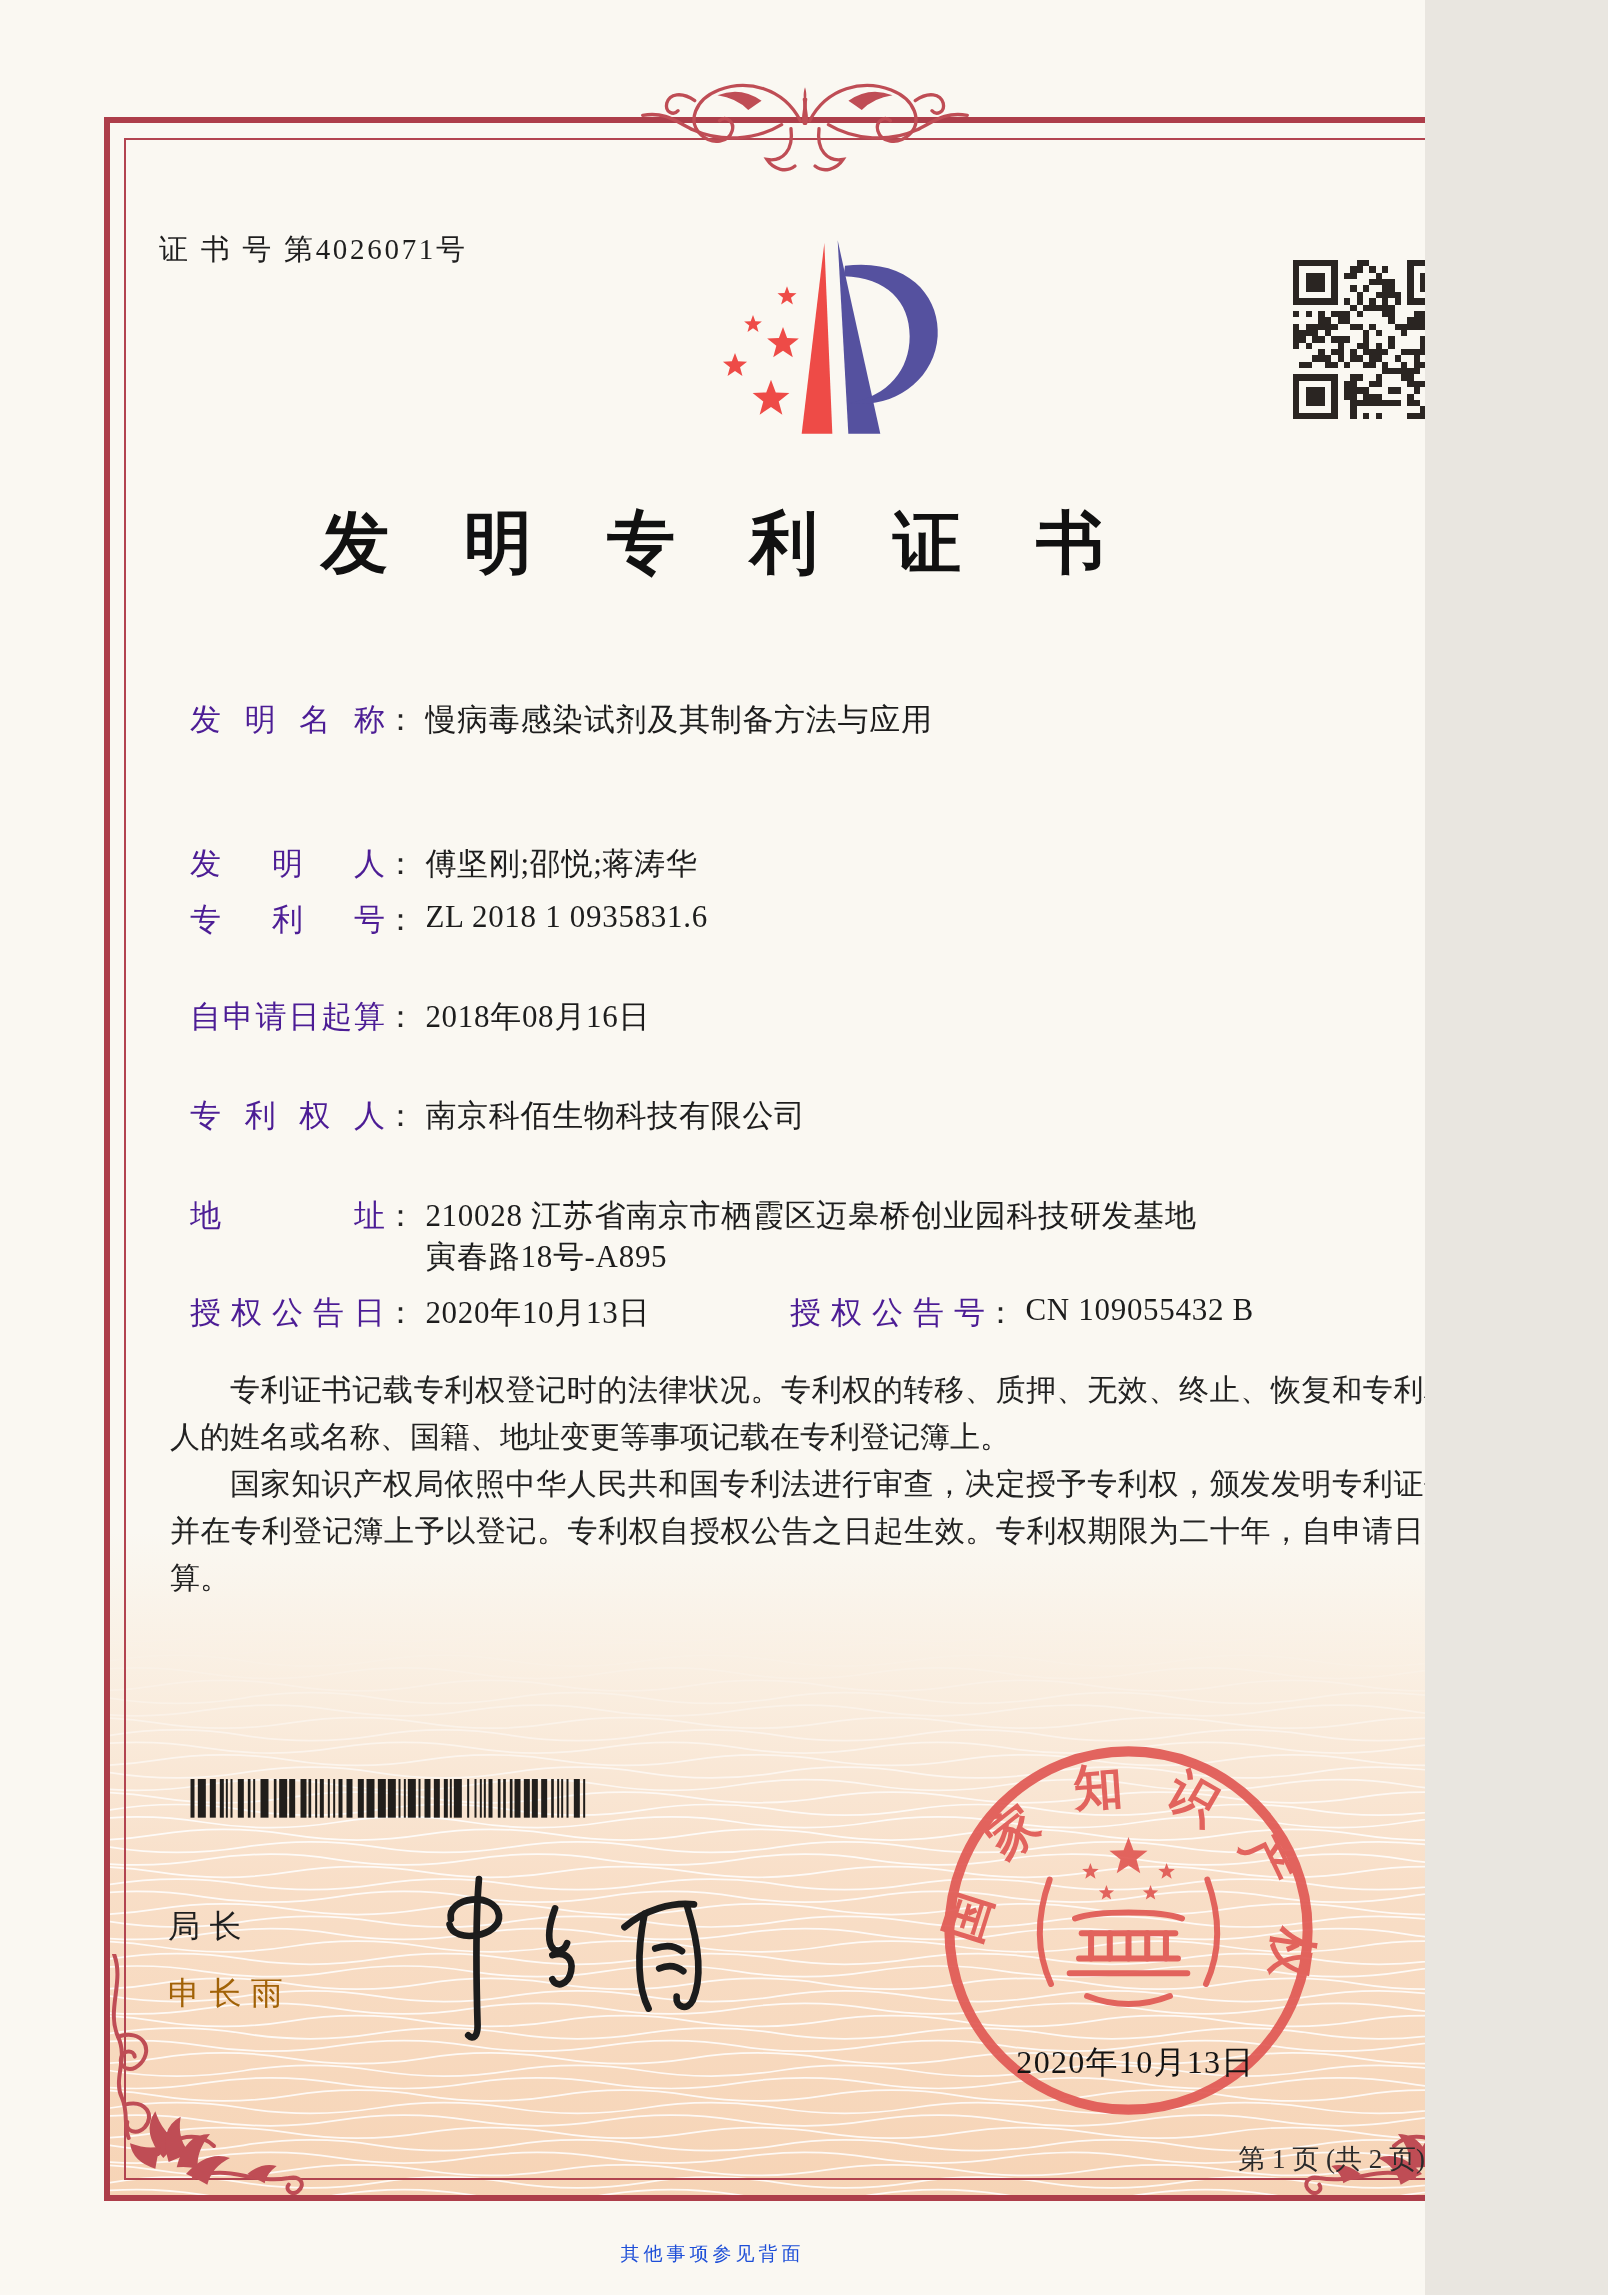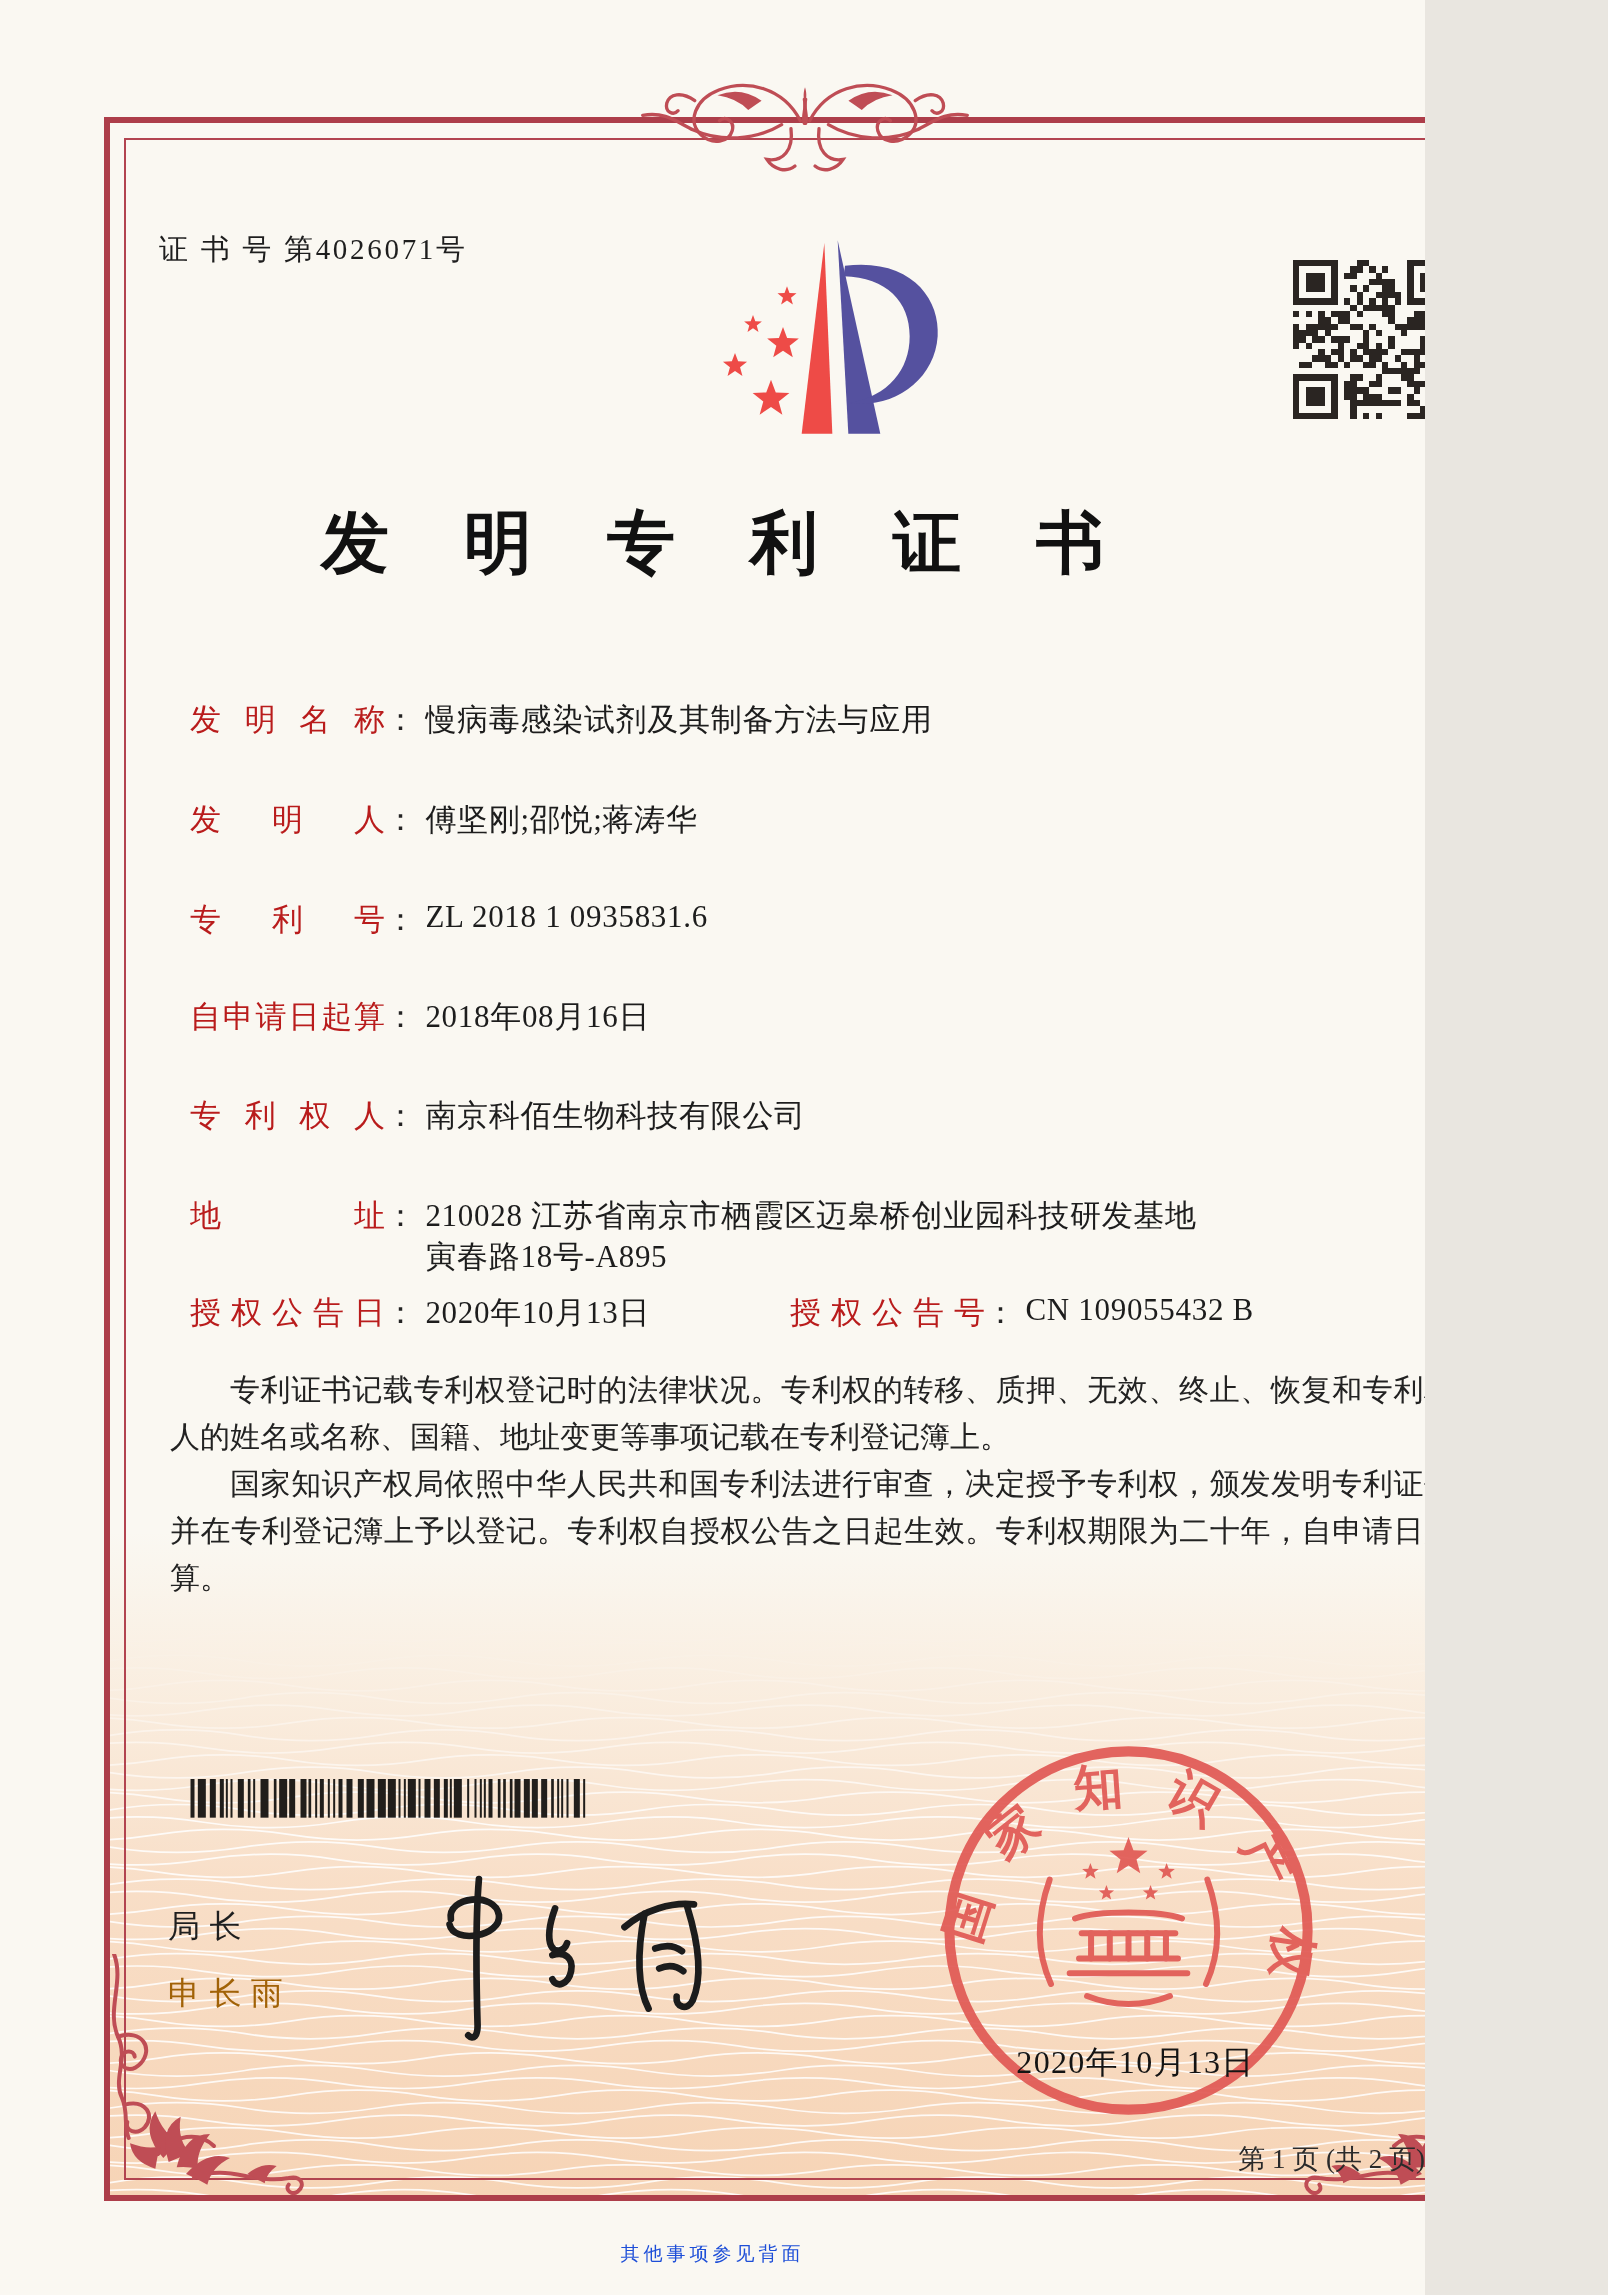--- a/index.html
+++ b/index.html
@@ -14,21 +14,21 @@
          background:linear-gradient(180deg,rgba(248,220,196,0) 0%,rgba(248,220,196,0) 68%,
                     rgba(249,224,200,.45) 76%,rgba(248,218,192,.85) 85%,#f6d4b6 100%);}
   svg.deco{position:absolute;pointer-events:none;}
   
   .cert-no{position:absolute;left:159px;top:230px;font-size:29px;letter-spacing:2.7px;color:#1e1e1e;}
   .title{position:absolute;left:0;right:-75px;top:498px;text-align:center;
          font-size:68px;font-weight:bold;letter-spacing:75px;color:#111;}
   
   .fields{position:absolute;left:190px;top:0;width:1269px;font-size:31px;}
   .row{position:absolute;left:0;display:flex;align-items:flex-start;white-space:nowrap;}
-  .lab{display:inline-block;width:195px;text-align:justify;text-align-last:justify;color:#b91c1c;}
+  .lab{display:inline-block;width:195px;text-align:justify;text-align-last:justify;color:#4c1d95;}
   .colon{display:inline-block;color:#242424;}
   .val{margin-left:9.4px;letter-spacing:0.7px;color:#1d1d1d;white-space:pre-line;}
   .pair2{position:absolute;left:600px;top:0;display:flex;white-space:nowrap;}
   
   .body-text{position:absolute;left:170px;top:1366px;width:1284px;font-size:30px;
              line-height:47px;text-align:justify;color:#222;}
   .body-text p{margin:0;text-indent:2em;}
   
   .sig-role{position:absolute;left:168px;top:1905px;font-size:32px;letter-spacing:9.4px;color:#1f1f1f;}
   .sig-name{position:absolute;left:168px;top:1972px;font-size:32px;letter-spacing:9.4px;color:#a16207;}
@@ -460,21 +460,21 @@
     </svg>
 
   <div class="title">发明专利证书</div>
 
   <div class="fields">
     <div class="row" style="top:699px">
       <span class="lab">发明名称</span>
         <span class="colon">：</span>
       <span class="val">慢病毒感染试剂及其制备方法与应用</span>
     </div>
-    <div class="row" style="top:799px">
+    <div class="row" style="top:843px">
       <span class="lab">发明人</span>
         <span class="colon">：</span>
       <span class="val">傅坚刚;邵悦;蒋涛华</span>
     </div>
     <div class="row" style="top:899px">
       <span class="lab">专利号</span>
         <span class="colon">：</span>
       <span class="val">ZL 2018 1 0935831.6</span>
     </div>
     <div class="row" style="top:996px">

